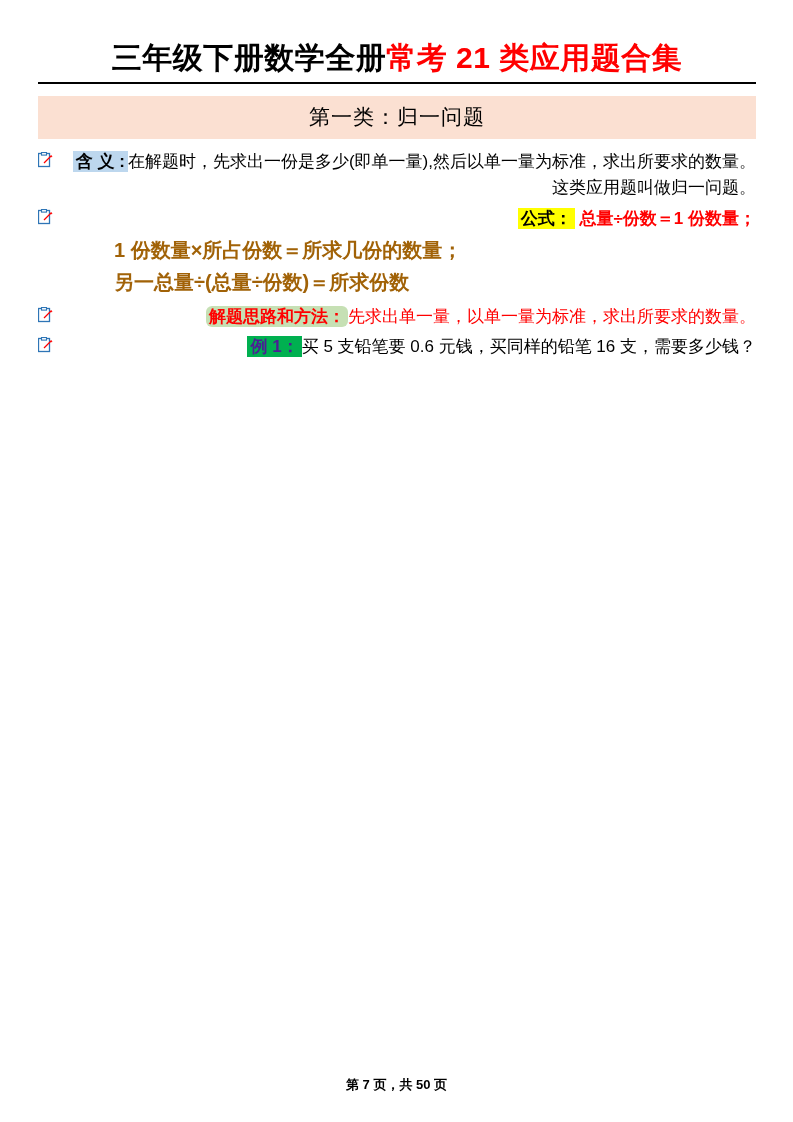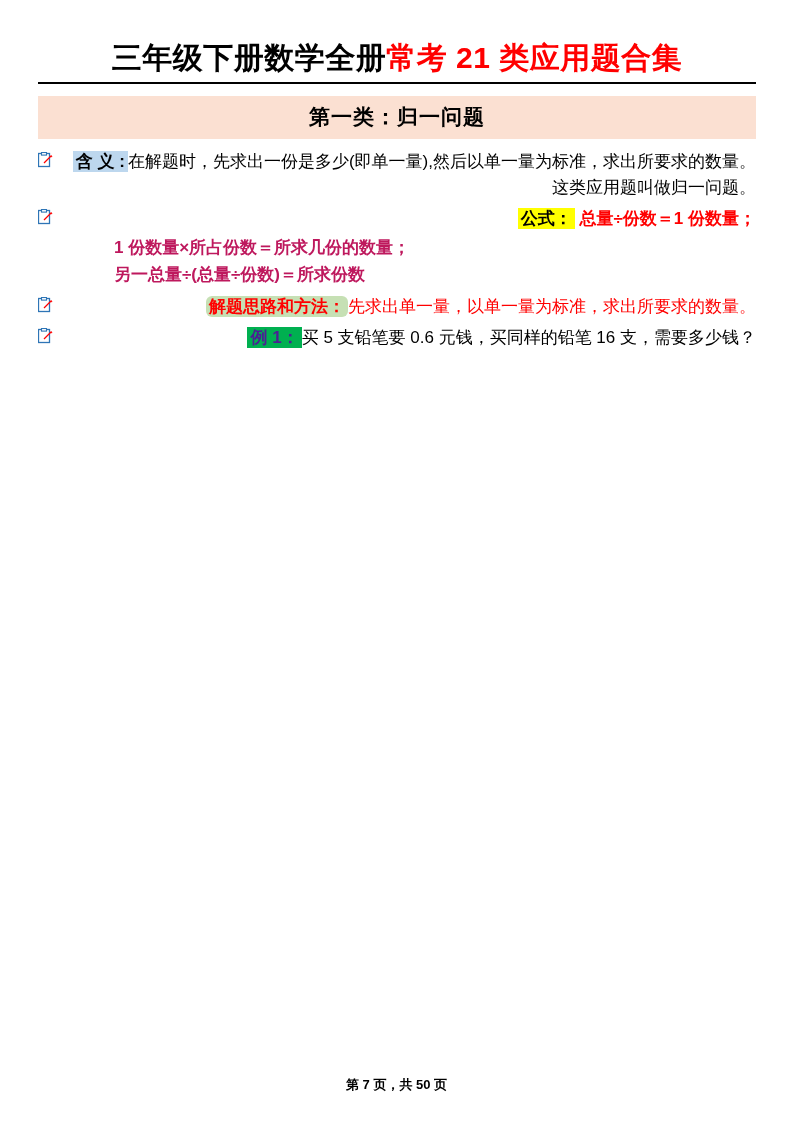--- a/index.html
+++ b/index.html
@@ -39,21 +39,21 @@
     margin-bottom: 12px;
   }
   .doc-title .part-black { color: #000000; }
   .doc-title .part-red { color: #ff0000; }
 
   
   .section-banner {
     background: #fbe0d2;
     text-align: center;
     font-size: 21px;
-    font-weight: bold;
+    font-weight: normal;
     padding: 7px 0 8px 0;
     letter-spacing: 1px;
     margin-bottom: 10px;
   }
 
   
   .row {
     position: relative;
     padding-left: 22px;
     margin-bottom: 4px;
@@ -81,23 +81,23 @@
   .tag-yellow { background: #ffff00; color: #000; }
   .tag-green-light { background: #c6e0b4; color: #000; }
   .tag-green { background: #00b050; color: #4c1d95; }
   .tag-red-text { color: #ff0000; border-radius: 6px; }
 
   .body-text { color: #000; }
   .red-text { color: #ff0000; }
 
   .formula-line {
     padding-left: 22px;
-    font-size: 17px;
+    font-size: 20px;
     line-height: 1.6;
-    color: #be185d;
+    color: #a16207;
     font-weight: bold;
   }
   .formula-indent { padding-left: 76px; }
   
   .row.para {
     padding-left: 22px;
   }
   .row.para .cont {
     display: inline;
   }

